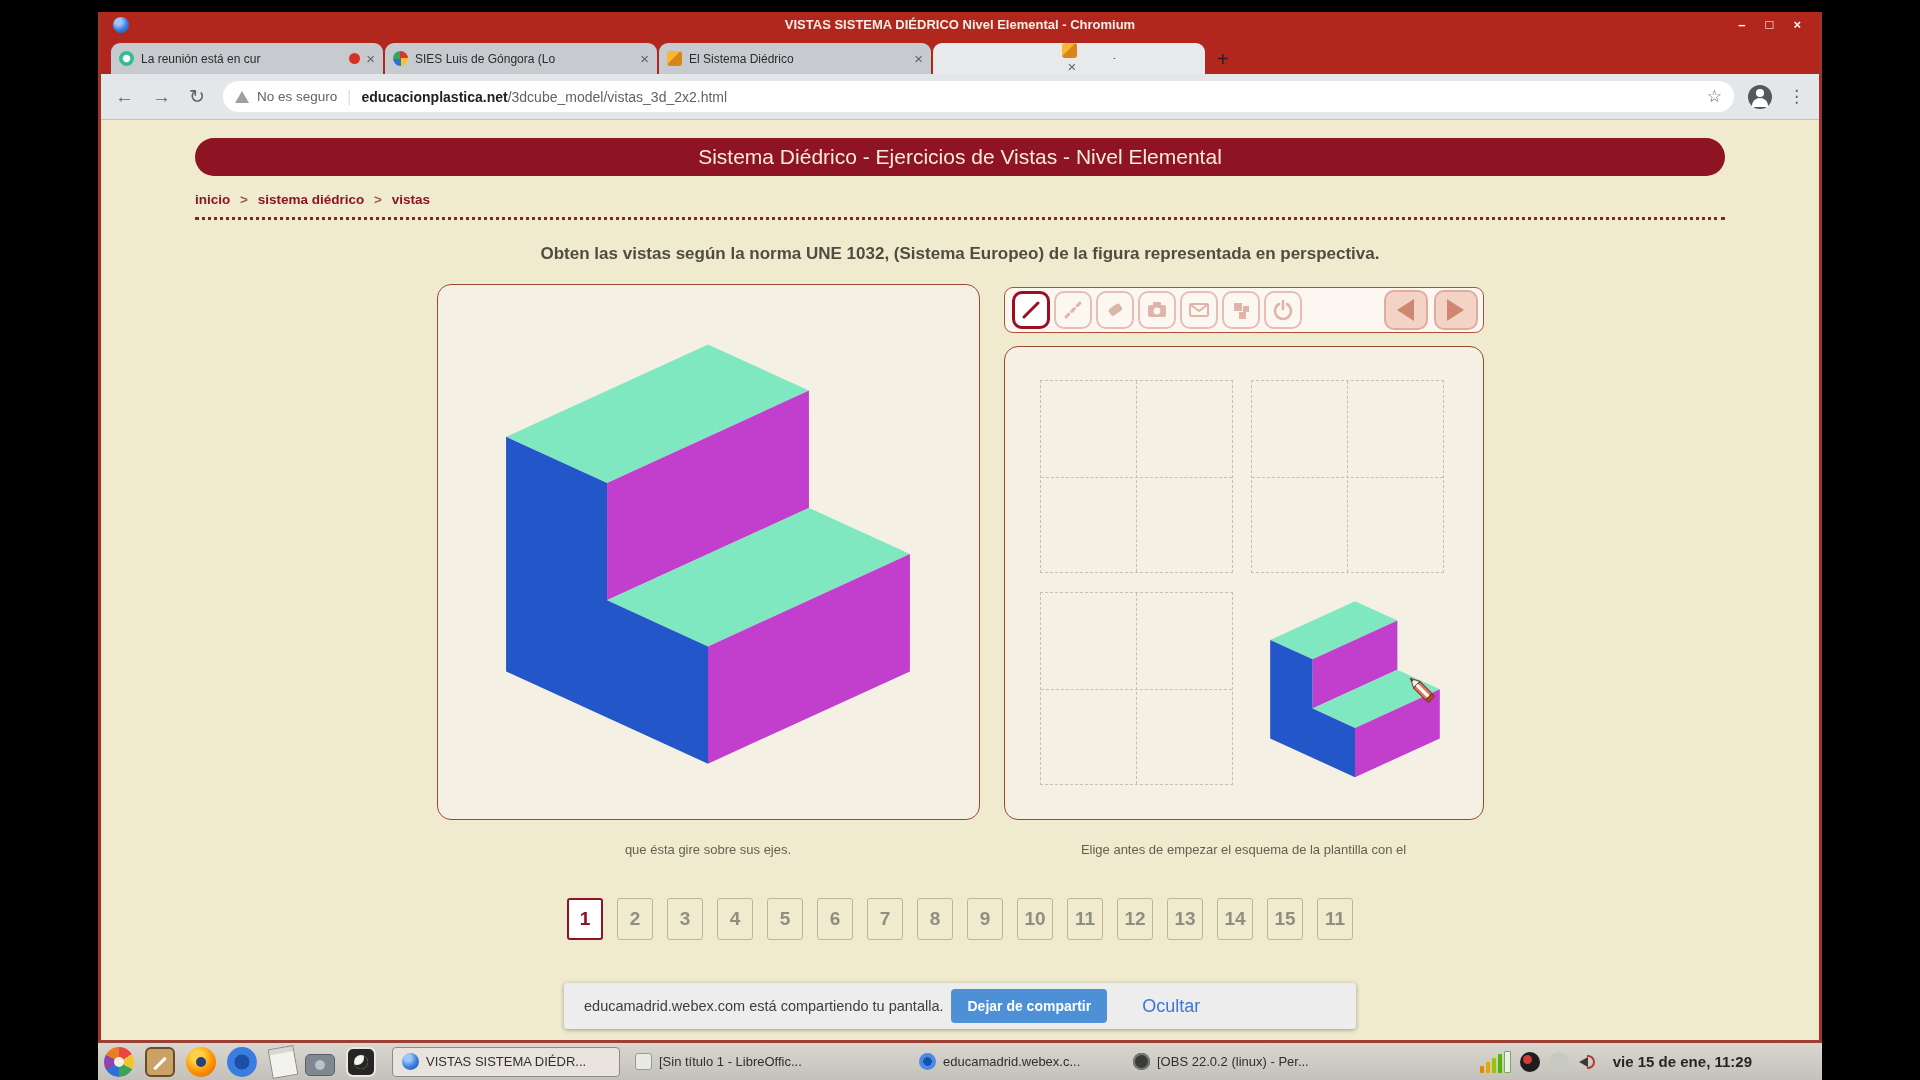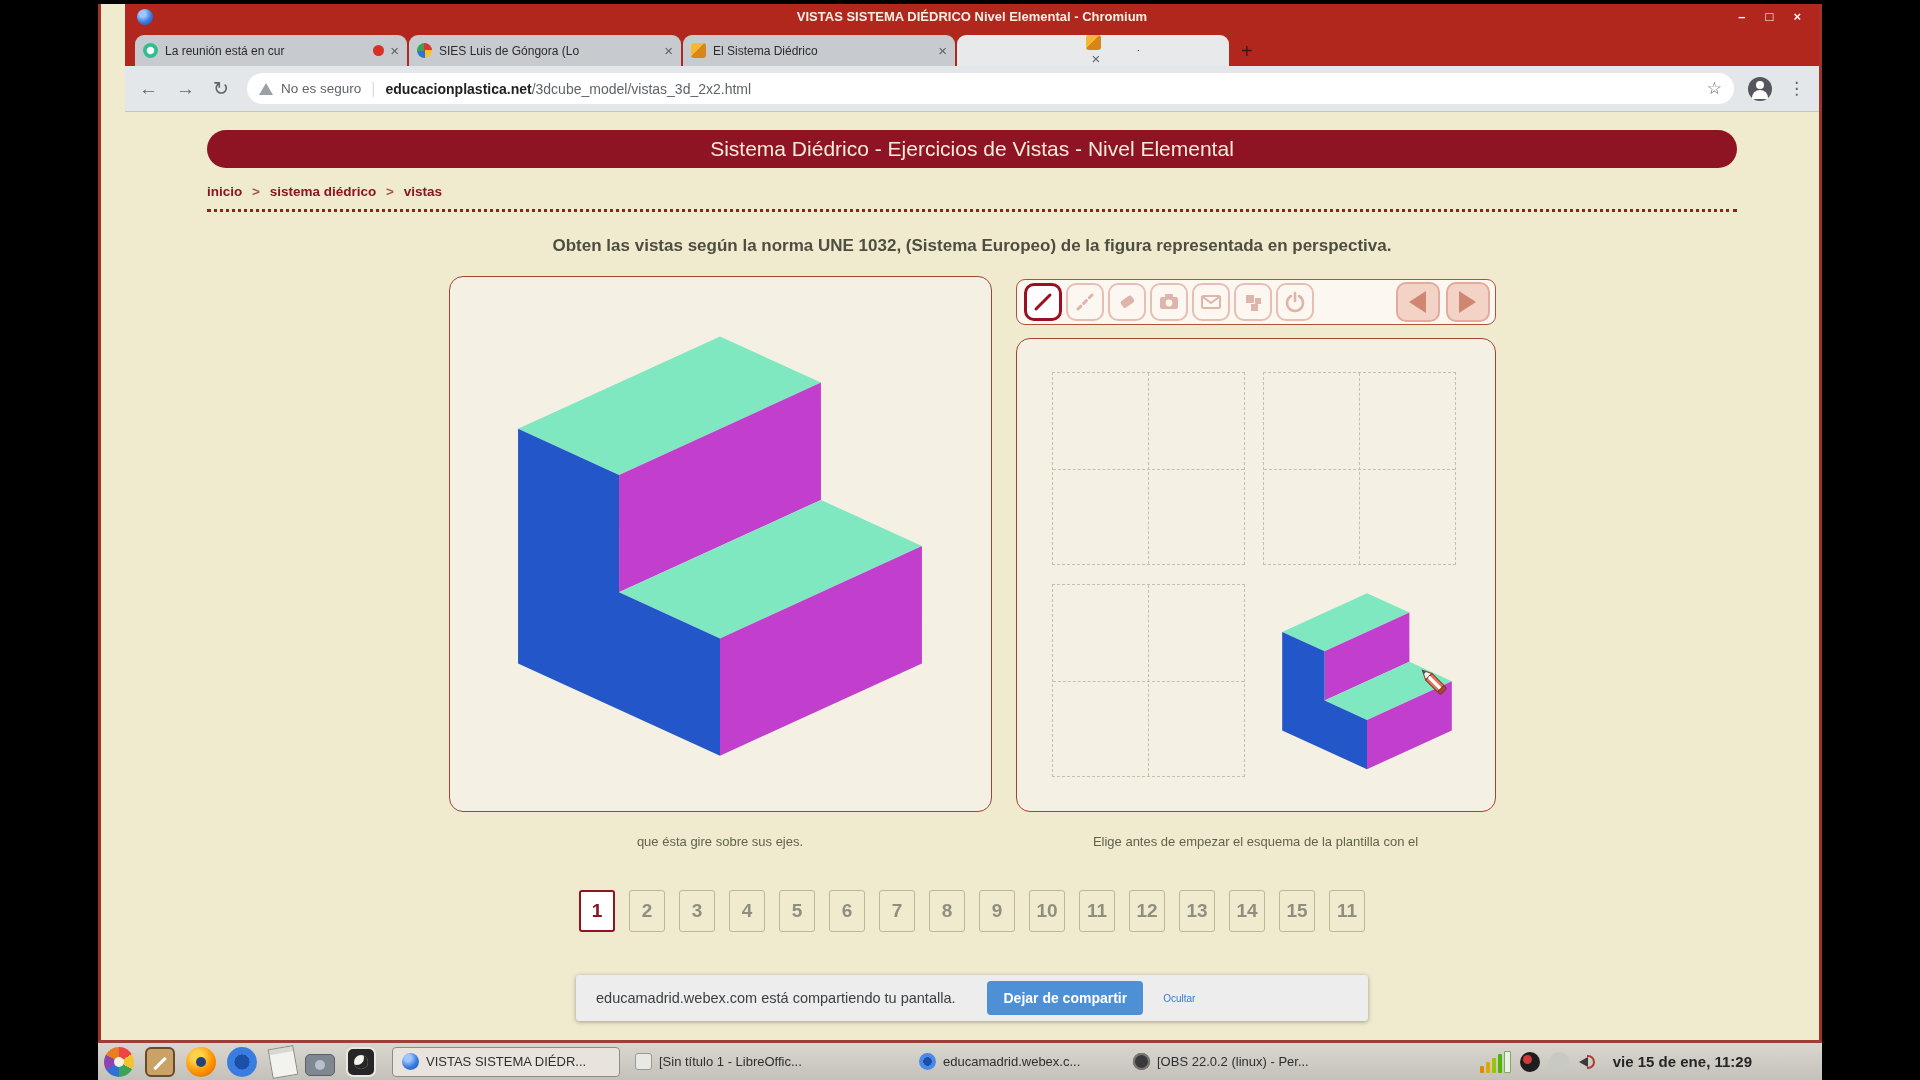--- a/index.html
+++ b/index.html
@@ -1,22 +1,22 @@
 <!DOCTYPE html>
 <html style="--titlebar-red: #b2271d; --banner-red: #8e1323; --page-bg: #f0ebcf; --panel-bg: #f4f1e4; --fig-blue: #2356c8; --fig-green: #7fe8c0; --fig-magenta: #c23fce; --tool-active: #9b1020; --webex-blue: #4d90d6;"><head>
 <meta charset="utf-8">
 <style>
   html,body{margin:0;padding:0;background:#000;width:1920px;height:1080px;overflow:hidden;
     font-family:"Liberation Sans","DejaVu Sans",sans-serif;}
   .screen{position:relative;width:1920px;height:1080px;background:#000;}
 
   
-  .bwindow{position:absolute;left:98px;top:4px;width:1724px;height:1036px;
+  .bwindow{position:absolute;left:98px;top:12px;width:1724px;height:1036px;
     border-left:3px solid #a03326;border-right:3px solid #a03326;box-sizing:border-box;
-    display:flex;flex-direction:column;background:var(--page-bg);padding-left:24px;}
+    display:flex;flex-direction:column;background:var(--page-bg);}
   .titlebar{height:25px;background:var(--titlebar-red);display:flex;align-items:center;position:relative;flex:0 0 auto;}
   .tb-logo{width:16px;height:16px;border-radius:50%;margin-left:12px;
     background:radial-gradient(circle at 35% 30%,#9fc6ff 0 20%,#3a7de0 55%,#1b4fa8 100%);}
   .tb-title{position:absolute;left:0;right:0;text-align:center;color:#f7efe6;font-size:13px;font-weight:bold;}
   .tb-controls{margin-left:auto;display:flex;gap:20px;margin-right:18px;color:#fff;font-size:13px;font-weight:bold;z-index:2;}
   .tb-controls span{cursor:default;line-height:14px;}
 
   .tabbar{height:37px;background:var(--titlebar-red);display:flex;align-items:flex-end;padding-left:10px;flex:0 0 auto;}
   .tab{width:272px;height:31px;background:#c7cbcf;border-radius:9px 9px 0 0;display:flex;align-items:center;
     padding:0 8px;margin-right:2px;box-sizing:border-box;font-size:12px;color:#2b2b2b;position:relative;}
@@ -88,23 +88,23 @@
 
   .pager{margin-top:38px;display:flex;justify-content:center;gap:14px;}
   .pagebox{min-width:36px;height:42px;box-sizing:border-box;border:1px solid #bdb698;border-radius:3px;
     display:flex;align-items:center;justify-content:center;font-size:19px;font-weight:bold;color:#8f8f80;padding:0 5px;
     background:transparent;}
   .pagebox.active{background:#fff;border:2px solid var(--banner-red);color:var(--banner-red);}
 
   .sharebar{margin:43px auto 0;width:792px;height:46px;background:#ededed;border-radius:3px;
     box-shadow:0 1px 4px rgba(0,0,0,0.35);display:flex;align-items:center;padding:0 20px;box-sizing:border-box;}
   .share-msg{font-size:14.5px;color:#3c4043;}
-  .share-stop{margin-left:32px;height:34px;background:var(--webex-blue);color:#fff;border:none;border-radius:4px;
+  .share-stop{margin-left:8px;height:34px;background:var(--webex-blue);color:#fff;border:none;border-radius:4px;
     font-size:14px;font-weight:bold;padding:0 16px;font-family:inherit;}
-  .share-hide{margin-left:20px;color:#3b78d8;font-size:10px;}
+  .share-hide{margin-left:35px;color:#3b78d8;font-size:18px;}
 
   
   .taskbar{position:absolute;left:98px;bottom:0;width:1724px;height:40px;box-sizing:border-box;
     background:linear-gradient(#dad6d0,#c4c0ba);border-top:3px solid #9c3f35;display:flex;align-items:center;padding:0 70px 0 6px;}
   .launcher{display:flex;align-items:center;gap:11px;}
   .lico{width:30px;height:30px;position:relative;flex:0 0 auto;}
   .ico-menu{border-radius:50%;background:conic-gradient(#e44 0 16%,#f4c430 16% 33%,#3aa35a 33% 50%,#2e6fd8 50% 66%,#8e44ad 66% 83%,#e67e22 83% 100%);}
   .ico-menu::after{content:"";position:absolute;left:10px;top:10px;width:10px;height:10px;border-radius:50%;background:#f4f0e6;}
   .ico-editor{border-radius:6px;background:#caa265;border:2px solid #6b4a2a;box-sizing:border-box;}
   .ico-editor::after{content:"";position:absolute;left:5px;top:13px;width:16px;height:3px;background:#fff;transform:rotate(-45deg);}

